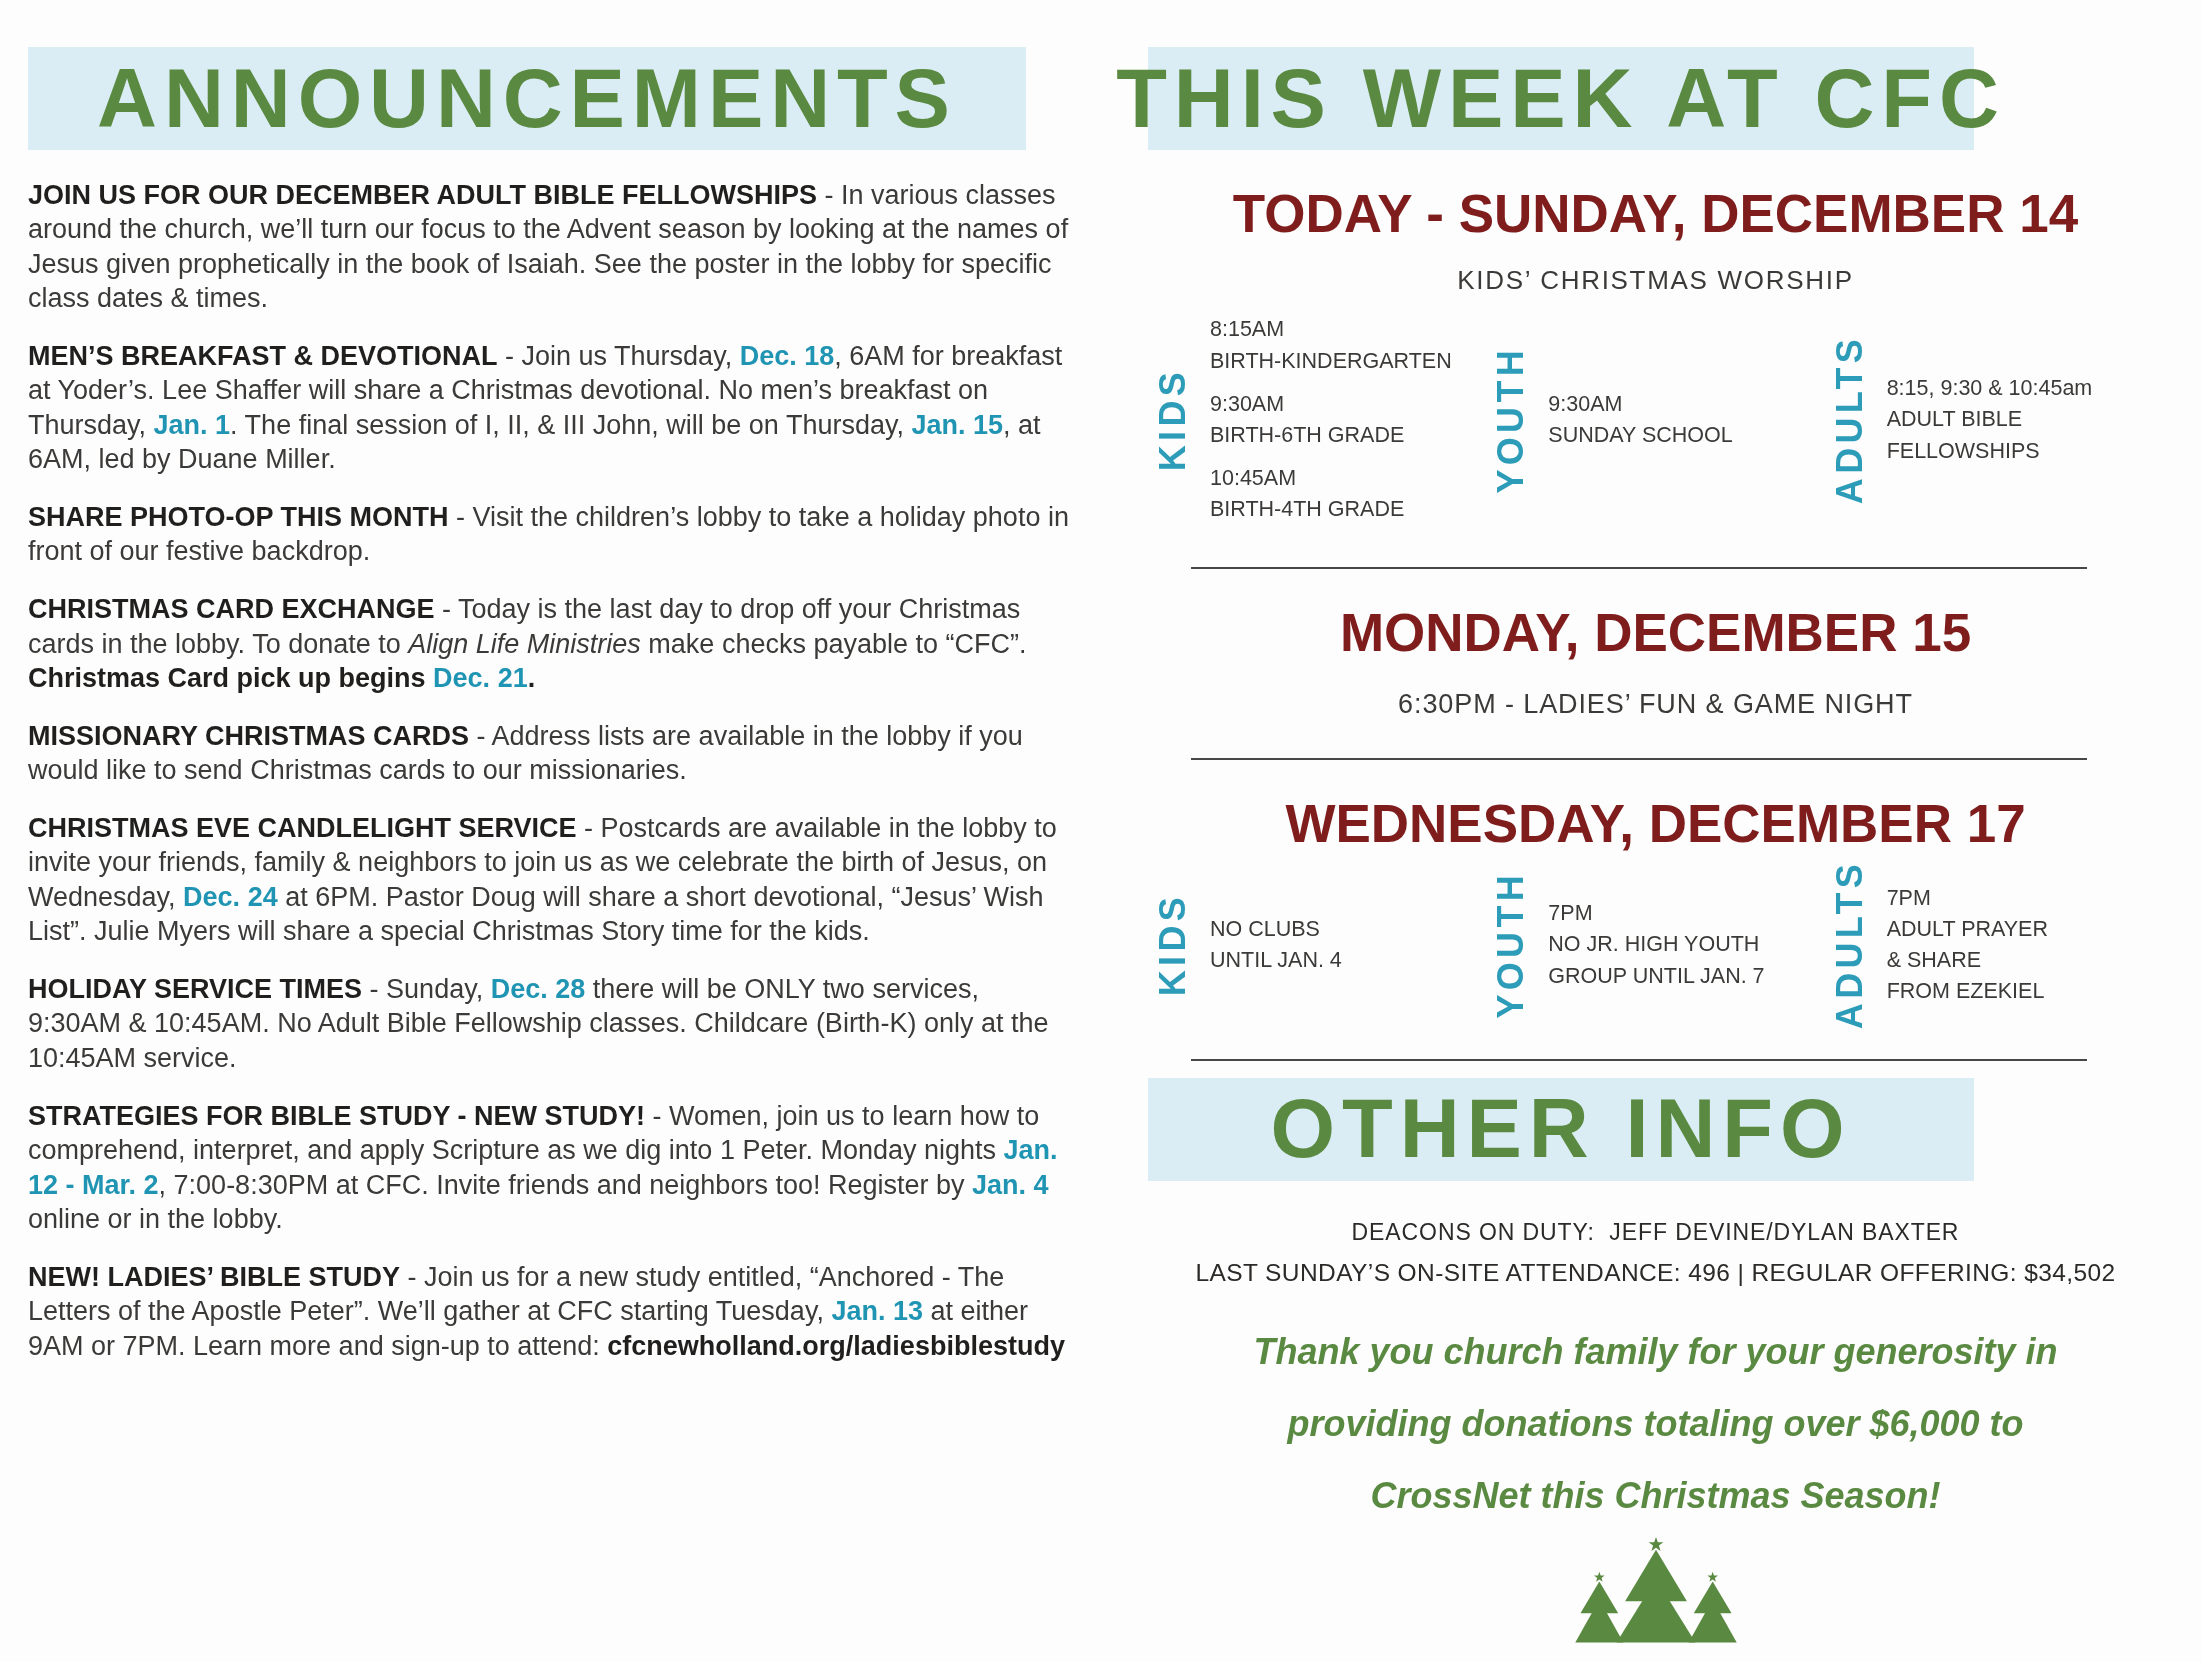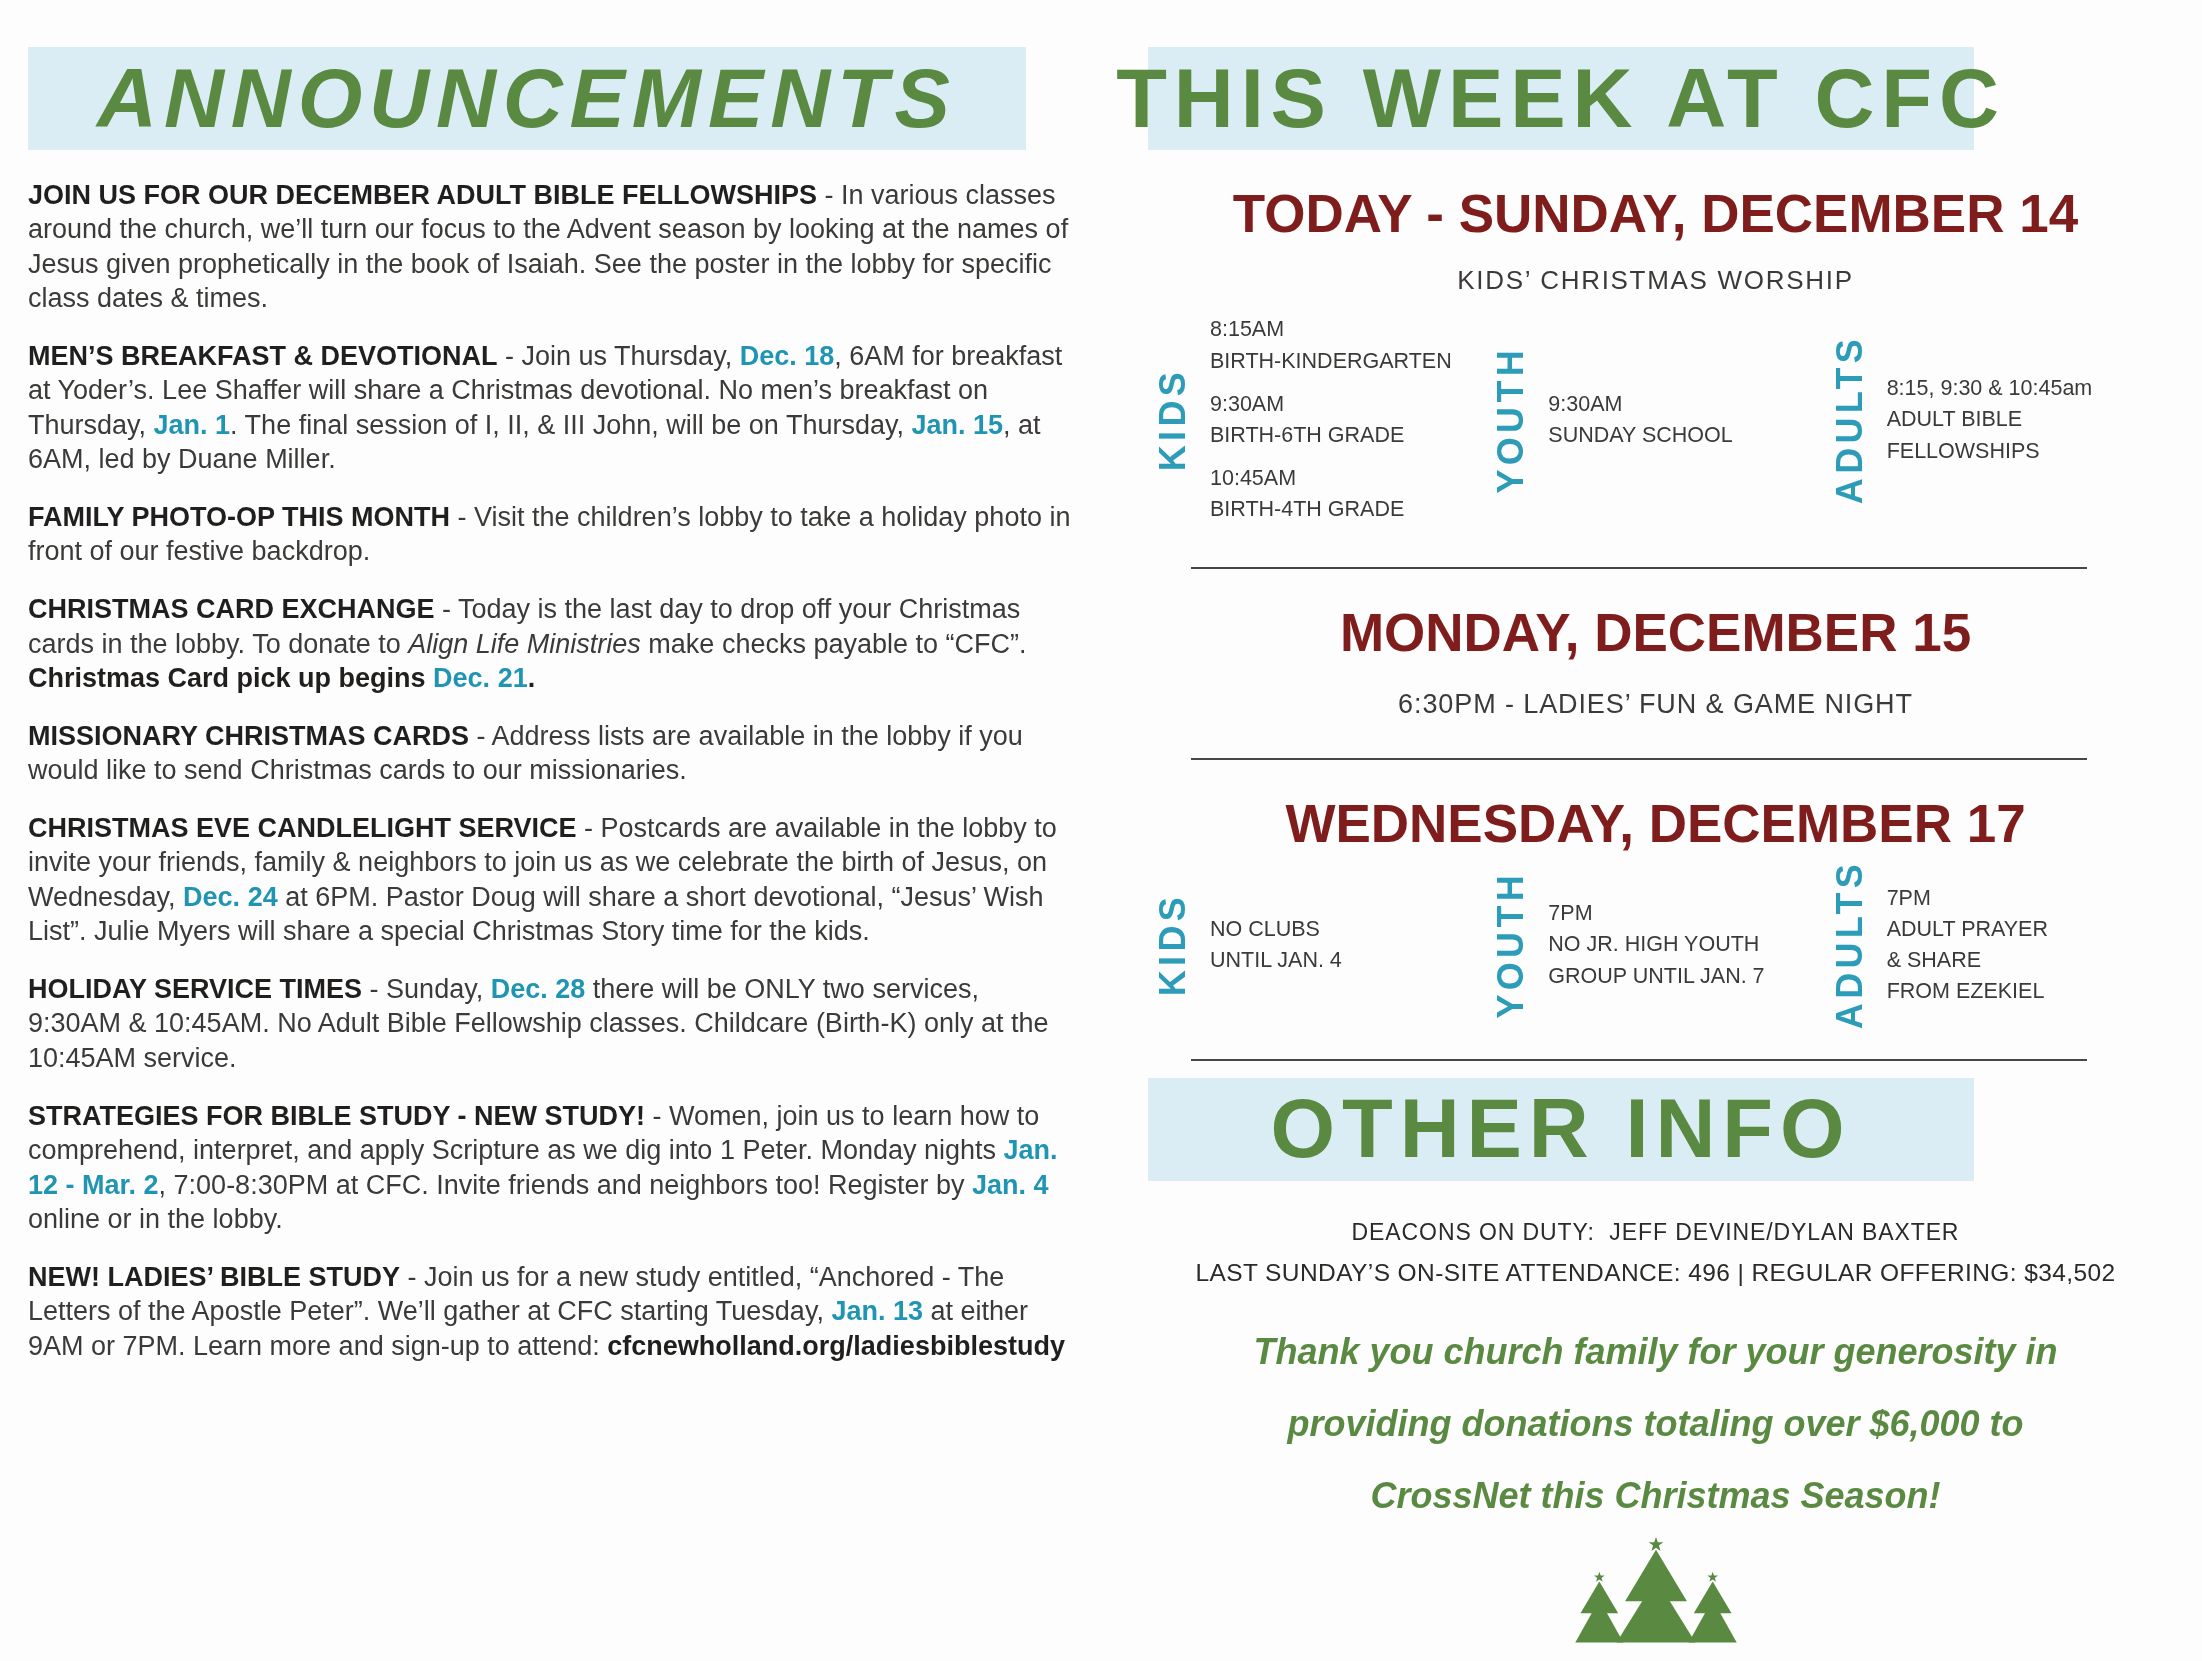--- a/index.html
+++ b/index.html
@@ -13,21 +13,21 @@
   .page { position:relative; width:2203px; height:1661px; }
 
   .col { position:absolute; top:47px; }
   .col.left  { left:28px;  width:1045px; }
   .col.right { left:1148px; width:1015px; }
 
   .band {
     height:103px; background:var(--band,#daecf4);
     display:flex; align-items:center; justify-content:center;
   }
-  .col.left .band  { width:998px;font-style:italic; }
+  .col.left .band  { width:998px; }
   .col.right .band { width:826px; }
   .band-title {
     font-weight:bold; font-size:83px; letter-spacing:6.9px;
     color:var(--green,#5a8a41); white-space:nowrap;
   }
 
   
   .paras { margin-top:27.5px; }
   .para { font-size:27px; line-height:1.28; margin-bottom:23px; color:var(--body,#3b3a38); }
   .seg-plain  { }
@@ -70,21 +70,21 @@
 
 <div class="page">
 
   <div class="col left">
     <div class="band">
       <span class="band-title">ANNOUNCEMENTS</span>
     </div>
     <div class="paras">
         <div class="para"><span class="seg-bold">JOIN US FOR OUR DECEMBER ADULT BIBLE FELLOWSHIPS</span><span class="seg-plain"> - In various classes around the church, we’ll turn our focus to the Advent season by looking at the names of Jesus given prophetically in the book of Isaiah. See the poster in the lobby for specific class dates &amp; times.</span></div>
         <div class="para"><span class="seg-bold">MEN’S BREAKFAST &amp; DEVOTIONAL</span><span class="seg-plain"> - Join us Thursday, </span><span class="seg-teal">Dec. 18</span><span class="seg-plain">, 6AM for breakfast at Yoder’s. Lee Shaffer will share a Christmas devotional. No men’s breakfast on Thursday, </span><span class="seg-teal">Jan. 1</span><span class="seg-plain">. The final session of I, II, &amp; III John, will be on Thursday, </span><span class="seg-teal">Jan. 15</span><span class="seg-plain">, at 6AM, led by Duane Miller.</span></div>
-        <div class="para"><span class="seg-bold">FAMILY PHOTO-OP THIS MONTH</span><span class="seg-plain"> - Visit the children’s lobby to take a holiday photo in front of our festive backdrop.</span></div>
+        <div class="para"><span class="seg-bold">SHARE PHOTO-OP THIS MONTH</span><span class="seg-plain"> - Visit the children’s lobby to take a holiday photo in front of our festive backdrop.</span></div>
         <div class="para"><span class="seg-bold">CHRISTMAS CARD EXCHANGE</span><span class="seg-plain"> - Today is the last day to drop off your Christmas cards in the lobby. To donate to </span><span class="seg-italic">Align Life Ministries</span><span class="seg-plain"> make checks payable to “CFC”. </span><span class="seg-bold">Christmas Card pick up begins </span><span class="seg-teal">Dec. 21</span><span class="seg-bold">.</span></div>
         <div class="para"><span class="seg-bold">MISSIONARY CHRISTMAS CARDS</span><span class="seg-plain"> - Address lists are available in the lobby if you would like to send Christmas cards to our missionaries.</span></div>
         <div class="para"><span class="seg-bold">CHRISTMAS EVE CANDLELIGHT SERVICE</span><span class="seg-plain"> - Postcards are available in the lobby to invite your friends, family &amp; neighbors to join us as we celebrate the birth of Jesus, on Wednesday, </span><span class="seg-teal">Dec. 24</span><span class="seg-plain"> at 6PM. Pastor Doug will share a short devotional, “Jesus’ Wish List”. Julie Myers will share a special Christmas Story time for the kids.</span></div>
         <div class="para"><span class="seg-bold">HOLIDAY SERVICE TIMES</span><span class="seg-plain"> - Sunday, </span><span class="seg-teal">Dec. 28</span><span class="seg-plain"> there will be ONLY two services, 9:30AM &amp; 10:45AM. No Adult Bible Fellowship classes. Childcare (Birth-K) only at the 10:45AM service.</span></div>
         <div class="para"><span class="seg-bold">STRATEGIES FOR BIBLE STUDY - NEW STUDY!</span><span class="seg-plain"> - Women, join us to learn how to comprehend, interpret, and apply Scripture as we dig into 1 Peter. Monday nights </span><span class="seg-teal">Jan. 12 - Mar. 2</span><span class="seg-plain">, 7:00-8:30PM at CFC. Invite friends and neighbors too! Register by </span><span class="seg-teal">Jan. 4</span><span class="seg-plain"> online or in the lobby.</span></div>
         <div class="para"><span class="seg-bold">NEW! LADIES’ BIBLE STUDY</span><span class="seg-plain"> - Join us for a new study entitled, “Anchored - The Letters of the Apostle Peter”. We’ll gather at CFC starting Tuesday, </span><span class="seg-teal">Jan. 13</span><span class="seg-plain"> at either 9AM or 7PM. Learn more and sign-up to attend: </span><span class="seg-bold">cfcnewholland.org/ladiesbiblestudy</span></div>
       </div>
   </div>
 
   <div class="col right">

